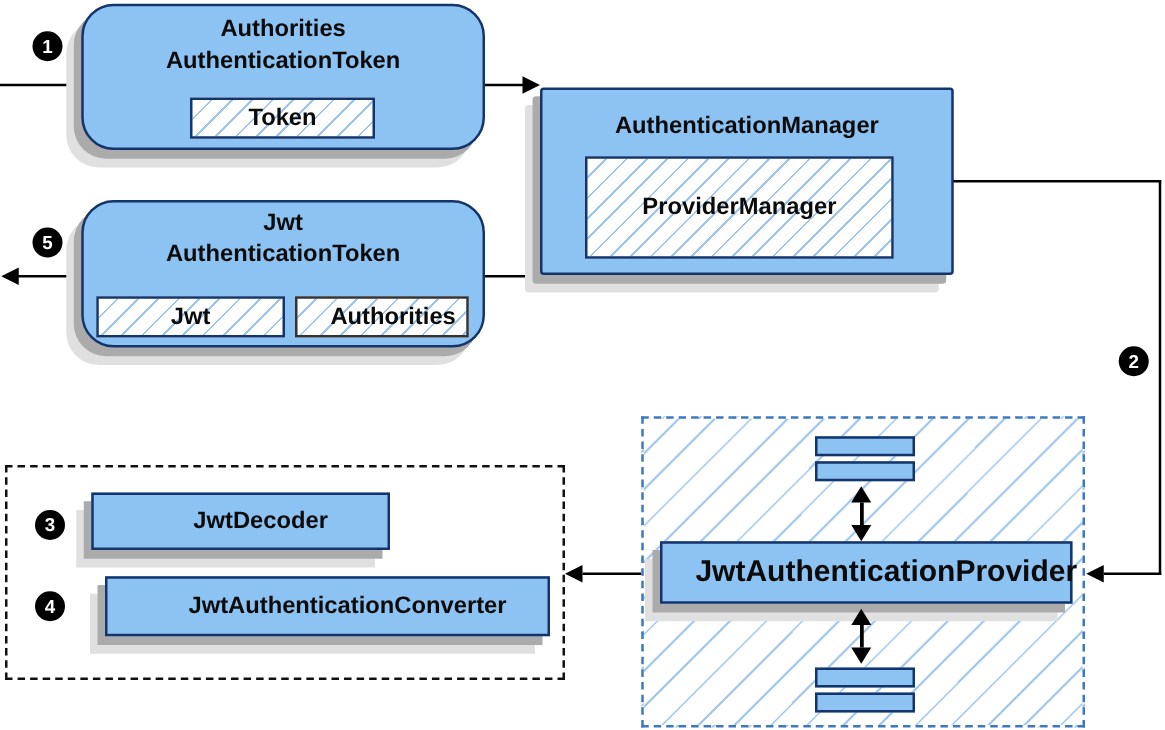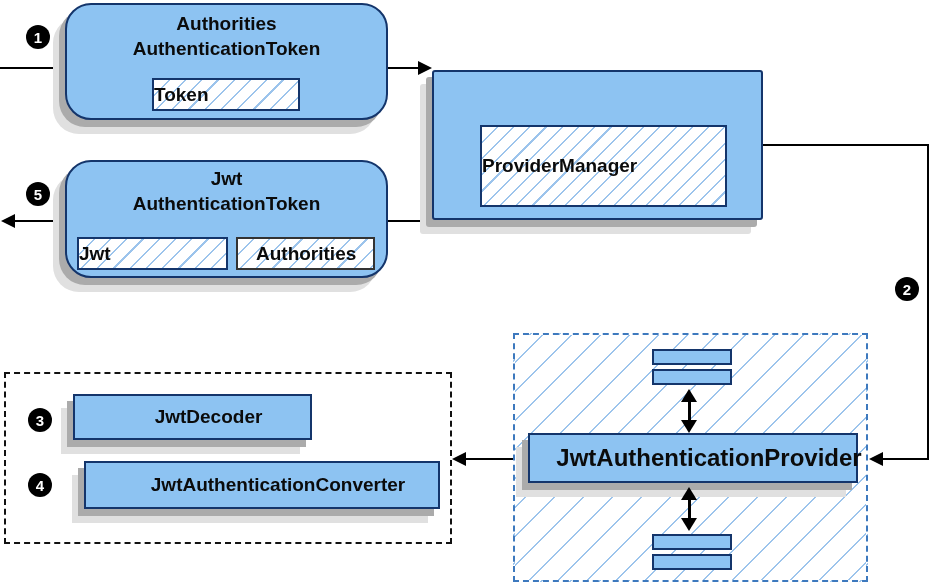--- a/index.html
+++ b/index.html
@@ -22,21 +22,21 @@
     background:var(--node_fill);
     border:2px solid var(--node_border);
   }
   .shadow{box-shadow:-6px 7px 0 0 var(--shadow_dark), -12px 14px 0 0 var(--shadow_light);padding-left:32px;}
   .rounded{border-radius:26px;}
   .titleblock{position:absolute;text-align:center;font-size:19px;line-height:25px;}
   .chip{
     position:absolute;box-sizing:border-box;
     background:repeating-linear-gradient(135deg, rgba(255,255,255,0) 0 10px, var(--hatch) 10px 11.5px), #fff;
     border:2px solid var(--node_border);
-    display:flex;align-items:center;justify-content:flex-start;
+    display:flex;align-items:center;justify-content:center;
     font-size:19px;
   }
   .hatchbox{
     position:absolute;box-sizing:border-box;
     background:repeating-linear-gradient(135deg, rgba(255,255,255,0) 0 19px, var(--hatch) 19px 20.5px), #fff;
     border:2px dashed var(--dashed_blue);
   }
   .dashedbox{position:absolute;box-sizing:border-box;border:2px dashed #111;background:transparent;}
   .centerlabel{display:flex;align-items:center;justify-content:center;}
   .hline{position:absolute;height:2px;background:var(--line);}
@@ -79,21 +79,22 @@
   <div class="node rounded shadow" style="left:65px;top:3px;width:323px;height:117px;"></div>
   <div class="titleblock" style="left:65px;top:11px;width:323px;">
     <div>Authorities</div>
     <div>AuthenticationToken</div>
   </div>
   <div class="chip" style="left:152px;top:78px;width:148px;height:33px;">
     <span>Token</span>
   </div>
 
   <div class="node shadow" style="left:432px;top:70px;width:331px;height:150px;border-radius:3px;"></div>
-  <div class="chip" style="left:468px;top:125px;width:247px;height:82px;margin-left:12px;">
+  <div class="titleblock" style="left:432px;top:88px;width:331px;">AuthenticationManager</div>
+  <div class="chip" style="left:468px;top:125px;width:247px;height:82px;">
     <span>ProviderManager</span>
   </div>
 
   <div class="node rounded shadow" style="left:65px;top:160px;width:323px;height:118px;"></div>
   <div class="titleblock" style="left:65px;top:166px;width:323px;">
     <div>Jwt</div>
     <div>AuthenticationToken</div>
   </div>
   <div class="chip" style="left:77px;top:237px;width:151px;height:33px;">
     <span>Jwt</span>

